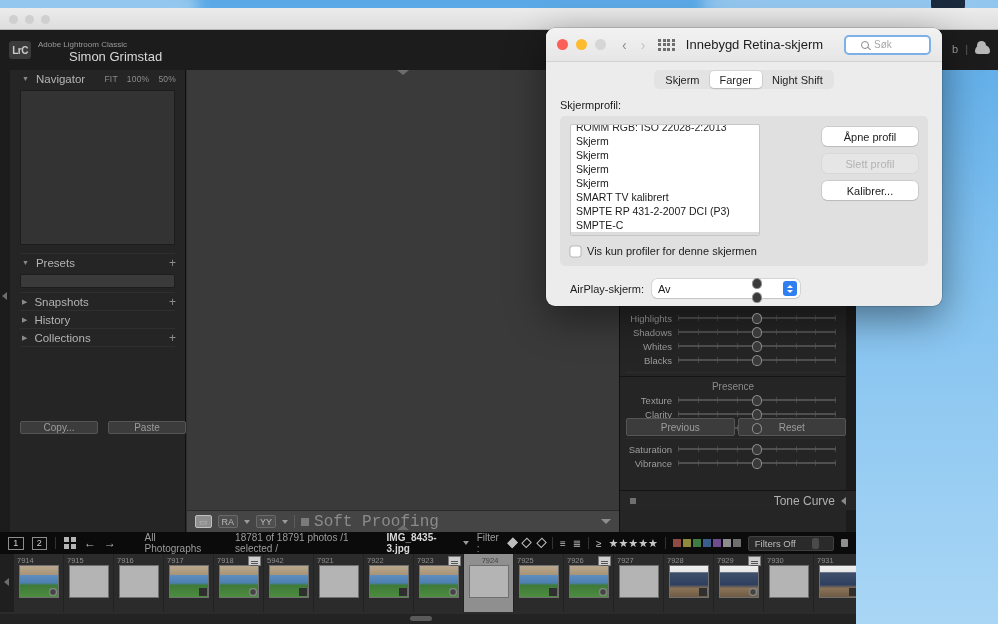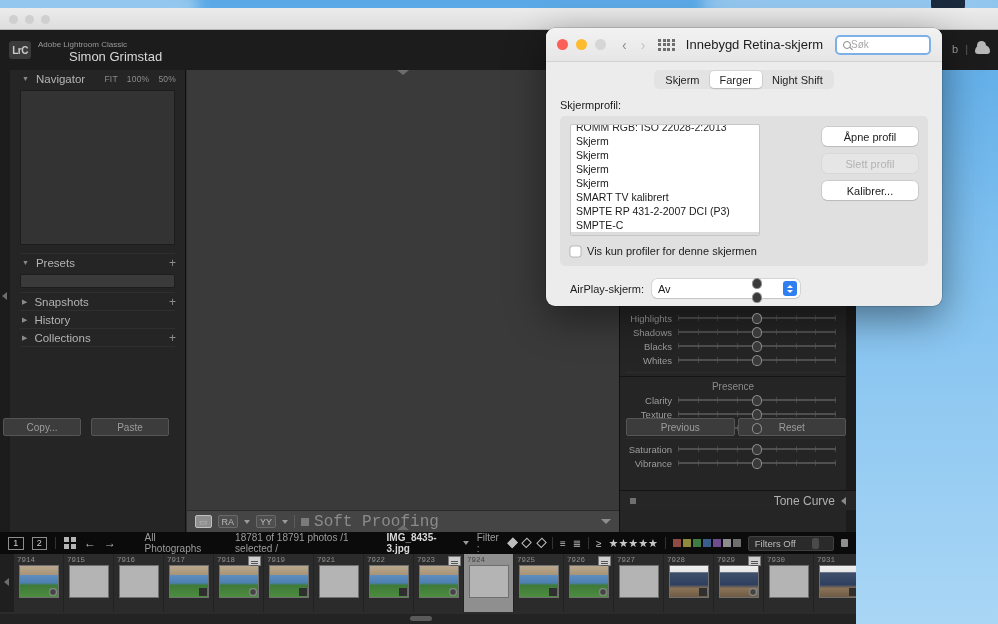--- a/index.html
+++ b/index.html
@@ -65,21 +65,21 @@
   .toolbar { position:absolute; left:0; right:0; bottom:0; height:22px; background:#454545; border-top:1px solid #2b2b2b; display:flex; align-items:center; padding:0 8px; gap:6px;}
   .tb-btn { background:#4f4f4f; border:1px solid #6a6a6a; border-radius:2px; color:#b9b9b9; font-size:9px; padding:1px 3px; display:flex; align-items:center; justify-content:center; min-width:13px; height:13px;}
   .tb-btn.on { background:#8f8f8f; border-color:#c0c0c0; }
   .tb-sep { width:1px; height:13px; background:#5d5d5d; }
   .tb-label { color:#8b8b8b; font-size:16px;font-family:Liberation Mono, monospace; }
   .tb-sq { width:8px;height:8px;background:#7b7b7b; display:inline-block; margin-right:5px;}
   .tb-caret { width:0;height:0;border-left:3px solid transparent;border-right:3px solid transparent;border-top:4px solid #9a9a9a;}
   .tb-rightcaret { margin-left:auto; width:0;height:0;border-left:5px solid transparent;border-right:5px solid transparent;border-top:5px solid #8d8d8d;}
 
   
-  .cp-row { position:absolute; left:3px; bottom:96px; width:166px; height:18px; display:flex; gap:10px;}
+  .cp-row { position:absolute; left:20px; bottom:96px; width:166px; height:18px; display:flex; gap:10px;align-items:center;}
   .cp-btn { flex:1; background:#3c3c3c; border:1px solid #555; border-radius:2px; color:#9d9d9d; font-size:10px; display:flex; align-items:center; justify-content:center;}
 
   
   .right-panel { position:absolute; right:0; top:40px; width:237px; bottom:92px; background:#252525; border-left:1px solid #111; }
   .rp-edge { position:absolute; right:0; top:0; width:10px; height:100%; background:#1c1c1c; }
   .rp-arrow { position:absolute; right:2px; top:48%; width:0;height:0;border-top:4px solid transparent;border-bottom:4px solid transparent;border-left:5px solid #6d6d6d;}
   .rp-hd { display:flex; align-items:center; height:18px; padding:0 8px 0 10px; color:#b0b0b0; font-size:11.5px; }
   .rp-hd .tw { margin-left:auto; font-size:7px; color:#8a8a8a;}
   .histo { margin:2px 8px 0 6px; height:80px; background:#2b2b2b; border:1px solid #1b1b1b; position:relative;}
   .histo .clip { position:absolute; right:3px; top:3px; width:9px;height:9px;border:1px solid #777; background:#d9d9d9;}
@@ -117,25 +117,25 @@
   .arw { color:#b9b9b9; font-size:12px;}
   .sb-sep { width:1px; height:12px; background:#333;}
   .stars { display:flex; gap:2px; color:#c8c8c8; font-size:11px;}
   .swatches { display:flex; gap:2px;}
   .swatches i { width:8px;height:8px; display:block;}
   .filters-off { background:#2a2a2a; border:1px solid #3f3f3f; border-radius:2px; color:#bdbdbd; font-size:9.5px; padding:1px 8px 1px 6px; display:flex; align-items:center; gap:16px; min-width:86px;}
   .stepper { width:7px; height:11px; background:#4a4a4a; border-radius:2px;}
   .diamond { width:8px;height:8px;transform:rotate(45deg); border:1px solid #bdbdbd;}
   .diamond.f { background:#bdbdbd;}
 
-  .filmstrip { position:absolute; left:0; right:0; bottom:0; height:70px; background:#2b2b2b; display:flex; align-items:flex-start; overflow:hidden;font-family:Liberation Mono, monospace;}
+  .filmstrip { position:absolute; left:0; right:0; bottom:0; height:70px; background:#2b2b2b; display:flex; align-items:flex-start; overflow:hidden;}
   .fs-cell { width:50px; height:58px; border-right:1px solid #222; position:relative; flex:none; padding-top:0;}
   .fs-cell.sel { background:#8f8f8f; }
   .fs-num { font-size:7.5px; color:#8e8e8e; padding:2px 0 0 3px; }
-  .fs-cell.sel .fs-num { color:#444; }
+  .fs-cell.sel .fs-num { color:#444;text-align:center; }
   .fs-thumb { position:absolute; left:5px; top:11px; width:40px; height:33px; background:#b4b4b4; border:1px solid #6f6f6f; overflow:hidden;}
   .fs-photo { position:absolute; inset:0; background:linear-gradient(#b9a88e 0%, #a89478 28%, #5e8dbe 30%, #4c7fb0 55%, #3f7a38 62%, #4e8c40 100%); }
   .fs-photo.wide { background:linear-gradient(#efefef 0%,#e8e8e8 18%, #3f4f6a 22%, #2e4060 60%, #8a7256 72%, #6f5c45 100%);}
   .fs-badge { position:absolute; right:1px; bottom:1px; width:8px;height:8px;background:#2f2f2f;}
   .fs-badge.circ { border-radius:50%; background:radial-gradient(#444 40%, #888 60%);}
   .fs-flag { position:absolute; right:2px; top:2px; width:13px;height:10px; border:1px solid #777; background:#cfcfcf; display:flex; align-items:center; justify-content:center;}
   .fs-flag b { display:block; width:7px; height:1px; background:#555; box-shadow:0 2px 0 #555, 0 4px 0 #555;}
   .fs-scroll { position:absolute; left:0; right:0; bottom:0; height:10px; background:#232323;}
   .fs-thumbbar { position:absolute; left:410px; width:22px; top:2px; height:5px; background:#5a5a5a; border-radius:3px;}
   .fs-side { width:14px; height:58px; background:#1f1f1f; flex:none; position:relative;}
@@ -148,21 +148,21 @@
     overflow:hidden;
   }
   .sheet-tb { height:34px; display:flex; align-items:center; padding:0 11px; background:linear-gradient(#f2f2f2,#e6e6e6); border-bottom:1px solid #d2d2d2;}
   .tl { display:flex; gap:8px; margin-right:16px;}
   .tl i { width:11px;height:11px;border-radius:50%; display:block;}
   .nav-arrows { display:flex; gap:14px; color:#8b8b8b; font-size:14px; margin-right:13px;}
   .nav-arrows .dim { color:#c3c3c3; }
   .grid-ico2 { display:grid; grid-template-columns:repeat(4,3px); grid-gap:1.5px; margin-right:11px;}
   .grid-ico2 i { width:3px;height:3px;background:#6e6e6e;display:block;}
   .sheet-title { font-size:13px; color:#1c1c1c; font-weight:500; }
-  .search-box { margin-left:auto; width:96px; height:20px; background:#fff; border:2px solid #7cb0e8; border-radius:5px; display:flex; align-items:center; padding:0 6px; }
+  .search-box { margin-left:auto; width:87px; height:20px; background:#fff; border:2px solid #7cb0e8; border-radius:5px; display:flex; align-items:center; padding:0 15px; gap:5px;}
   .search-box .mag { width:8px;height:8px;border:1.3px solid #8a8a8a;border-radius:50%; position:relative; flex:none;}
   .search-box .mag:after{content:"";position:absolute;right:-3px;bottom:-2px;width:4px;height:1.3px;background:#8a8a8a;transform:rotate(45deg);}
   .search-ph { color:#a8a8a8; font-size:10px;}
 
   .seg { display:flex; justify-content:center; margin-top:8px; }
   .seg-in { display:flex; background:#e3e3e3; border-radius:5px; padding:1px; }
   .seg-in span { font-size:11px; color:#242424; padding:2.5px 10px; border-radius:4px;}
   .seg-in span.active { background:#fff; box-shadow:0 0 0 .5px rgba(0,0,0,.12), 0 1px 1.5px rgba(0,0,0,.15);}
 
   .sheet-body { padding:10px 14px 0 14px; }
@@ -340,45 +340,45 @@
                   <div class="sl-knob"></div>
                 </div>
               </div>
               <div class="sl">
                 <div class="sl-label">Shadows</div>
                 <div class="sl-track">
                   <div class="sl-knob"></div>
                 </div>
               </div>
               <div class="sl">
+                <div class="sl-label">Whites</div>
+                <div class="sl-track">
+                  <div class="sl-knob"></div>
+                </div>
+              </div>
+              <div class="sl">
                 <div class="sl-label">Blacks</div>
-                <div class="sl-track">
-                  <div class="sl-knob"></div>
-                </div>
-              </div>
-              <div class="sl">
-                <div class="sl-label">Whites</div>
                 <div class="sl-track">
                   <div class="sl-knob"></div>
                 </div>
               </div>
             </div>
         </div>
         <div class="rule"></div>
         <div class="tone-sec">
           <div class="sec-title">Presence</div>
           <div id="presence-sliders">
               <div class="sl">
+                <div class="sl-label">Texture</div>
+                <div class="sl-track">
+                  <div class="sl-knob"></div>
+                </div>
+              </div>
+              <div class="sl">
                 <div class="sl-label">Clarity</div>
-                <div class="sl-track">
-                  <div class="sl-knob"></div>
-                </div>
-              </div>
-              <div class="sl">
-                <div class="sl-label">Texture</div>
                 <div class="sl-track">
                   <div class="sl-knob"></div>
                 </div>
               </div>
               <div class="sl">
                 <div class="sl-label">Dehaze</div>
                 <div class="sl-track">
                   <div class="sl-knob"></div>
                 </div>
               </div>
@@ -488,21 +488,21 @@
             <div class="fs-num">7918</div>
             <div class="fs-thumb">
               <div class="fs-photo"></div>
               <div class="fs-badge circ"></div>
             </div>
             <div class="fs-flag">
               <b></b>
             </div>
           </div>
           <div class="fs-cell">
-            <div class="fs-num">7919</div>
+            <div class="fs-num">5942</div>
             <div class="fs-thumb">
               <div class="fs-photo"></div>
               <div class="fs-badge"></div>
             </div>
           </div>
           <div class="fs-cell">
             <div class="fs-num">7921</div>
             <div class="fs-thumb"></div>
           </div>
           <div class="fs-cell">

